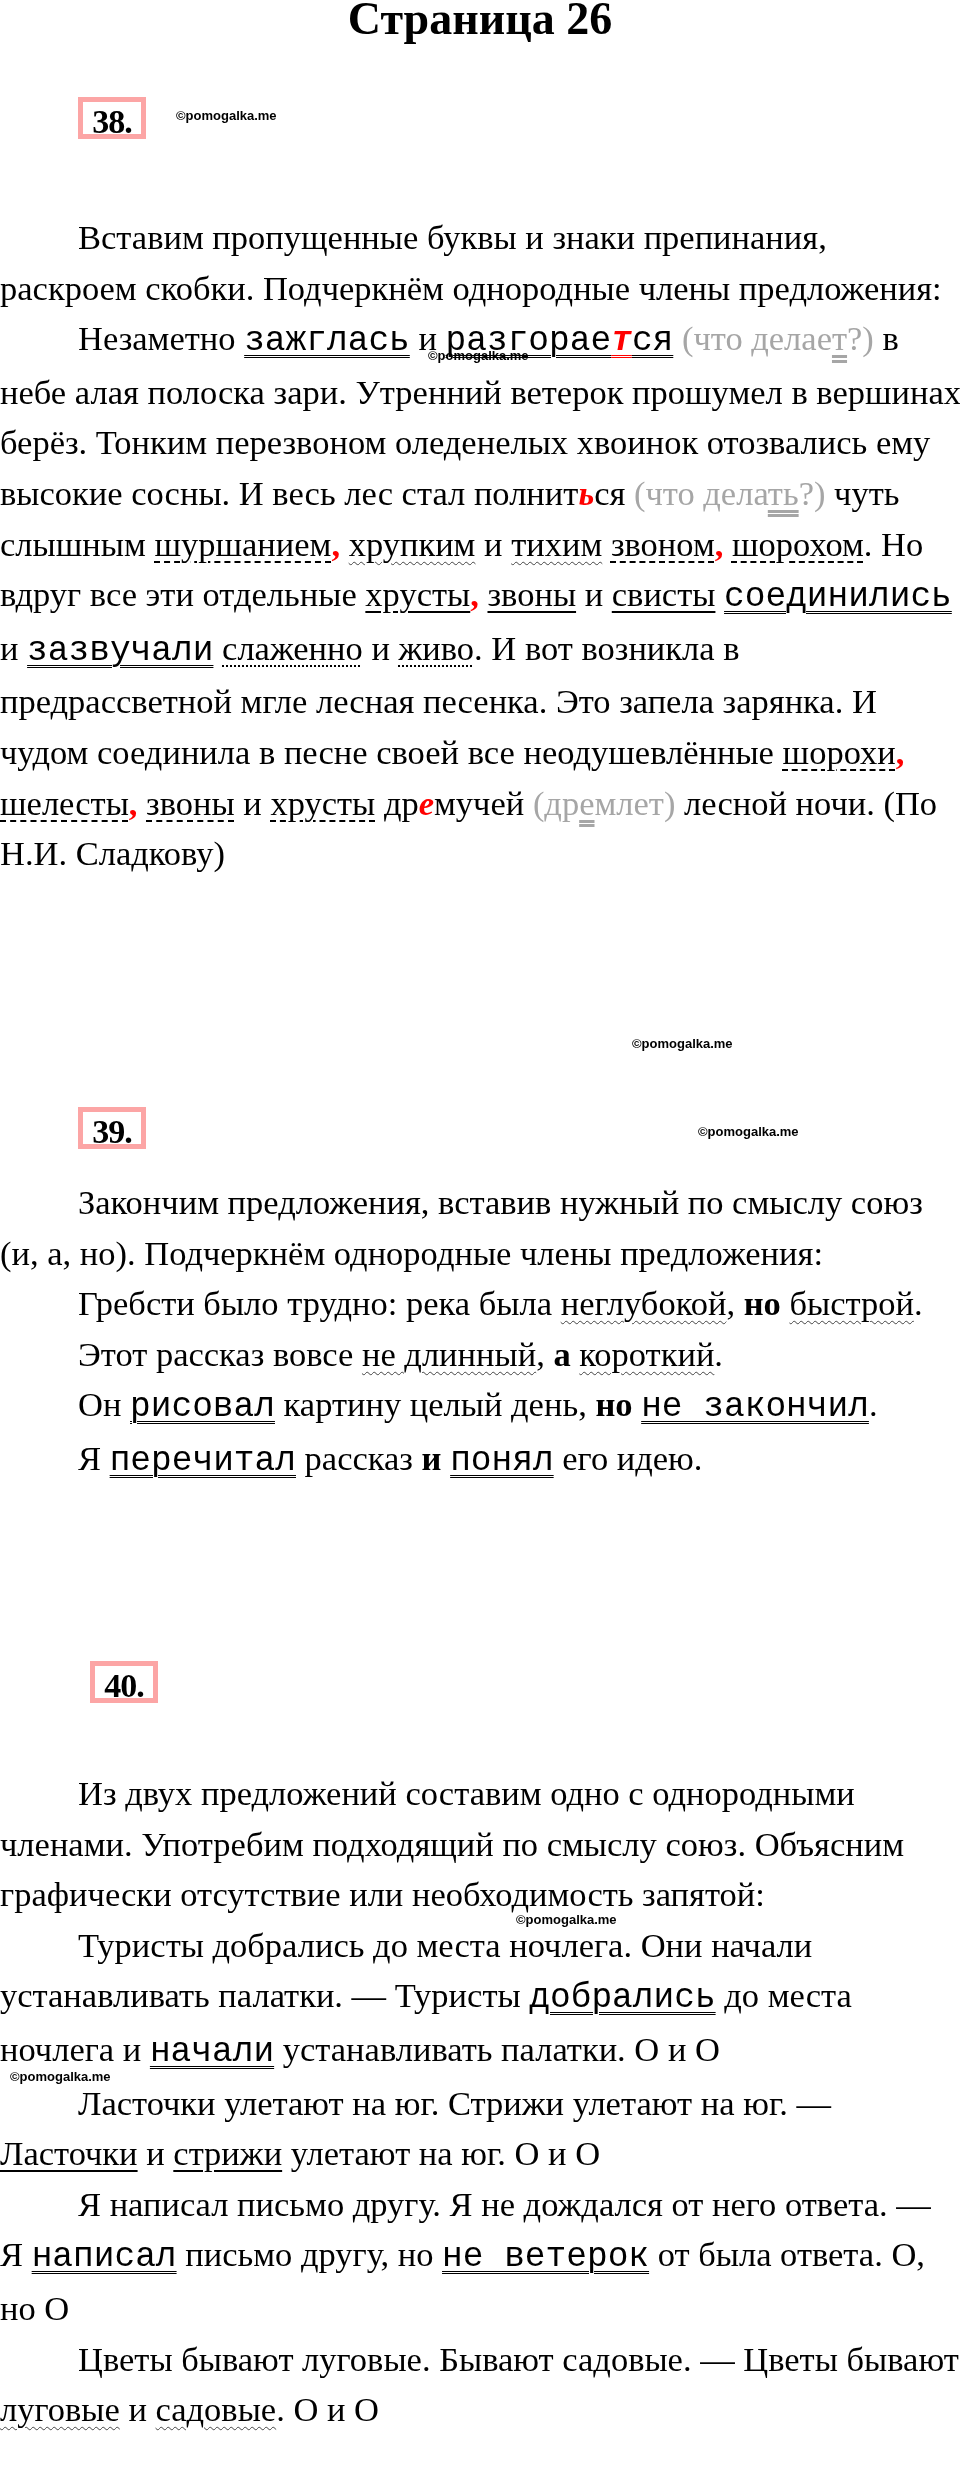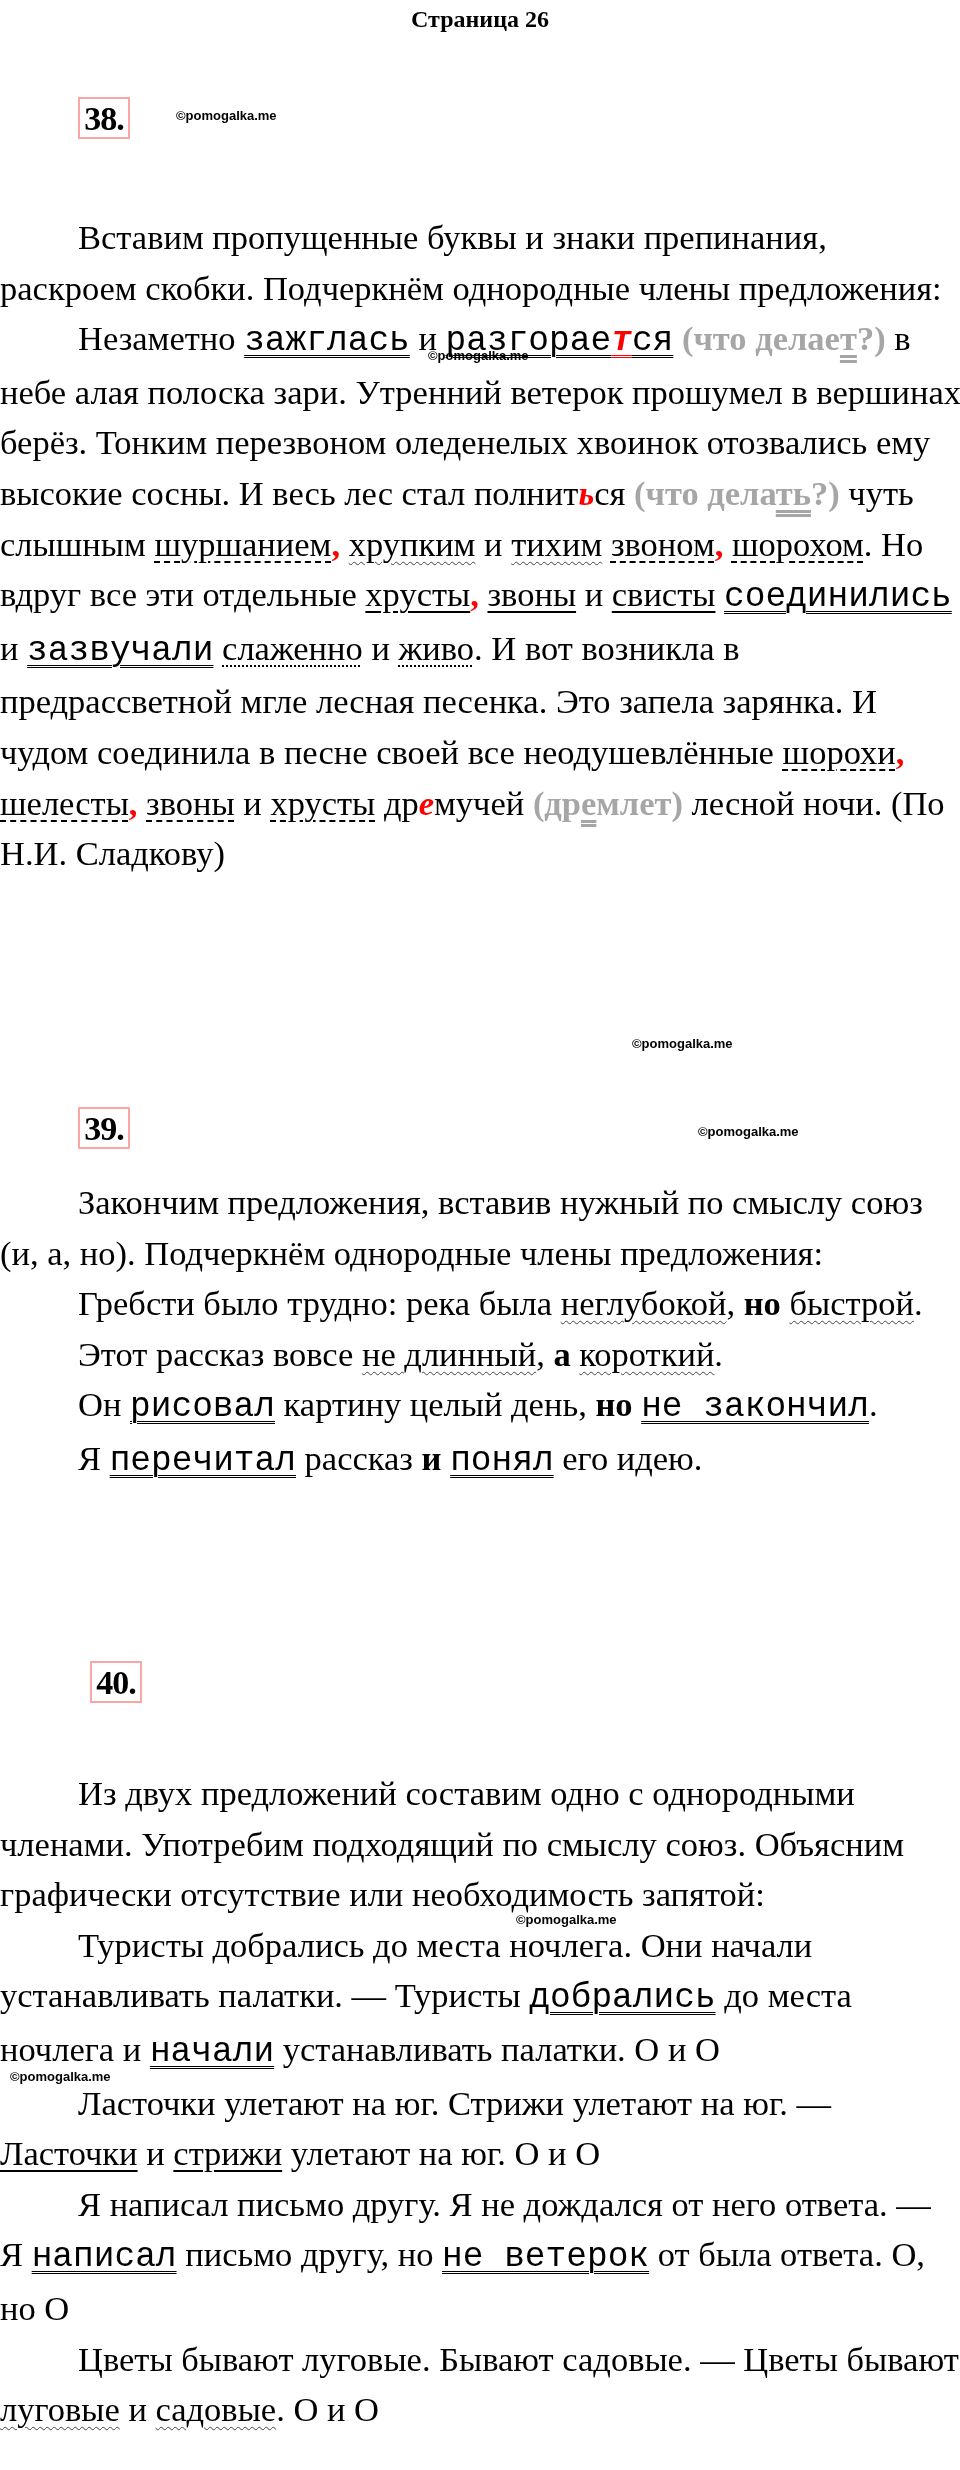--- a/index.html
+++ b/index.html
@@ -3,38 +3,38 @@
 <meta charset="utf-8">
 <style>
   html, body { margin: 0; padding: 0; background: #ffffff; }
   body {
     width: 960px; height: 2470px; position: relative; overflow: hidden;
     font-family: "Liberation Serif", "DejaVu Serif", serif;
     color: #000;
   }
   .title {
     position: absolute; left: 0; top: 0; width: 960px; text-align: center;
-    font-weight: bold; font-size: 24px; line-height: 38px;
+    font-weight: bold; font-size: 46px; line-height: 38px;
   }
   .num-box {
-    position: absolute; left: 78px; width: 52px; height: 42px;
-    border: 2px solid #fca5a5; box-sizing: border-box;
+    position: absolute; left: 78px; width: 68px; height: 42px;
+    border: 5px solid #fca5a5; box-sizing: border-box;
     font-weight: bold; font-size: 34px; line-height: 40px; text-align: center;
     letter-spacing: -1px;
   }
   .wm {
     position: absolute; font-family: "Liberation Sans", "DejaVu Sans", sans-serif;
     font-weight: bold; font-size: 13px; line-height: 20px; white-space: nowrap;
   }
   .para {
     position: absolute; left: 0; width: 962px;
     font-size: 34.5px; line-height: 50.6px;
   }
   .para p { margin: 0; text-indent: 78px; }
-  .q { color: #a6a6a6; font-weight: bold; }
+  .q { color: #a6a6a6; }
   .red { color: #ff0000; font-weight: bold; font-style: italic; }
   .rc { color: #ff0000; font-weight: bold; }
   
   .u-subj { text-decoration: underline; text-decoration-thickness: 2px; text-underline-offset: 5px; }
   .u-pred { text-decoration: underline double; text-decoration-thickness: 1px; text-underline-offset: 5px; font-family: Liberation Mono, monospace; }
   .u-obj  { text-decoration: underline dashed; text-decoration-thickness: 2px; text-underline-offset: 6px; }
   .u-attr { text-decoration: underline wavy; text-decoration-thickness: 1px; text-underline-offset: 5px; text-decoration-color: #444; }
   .u-adv  { text-decoration: underline dotted; text-decoration-thickness: 2px; text-underline-offset: 6px; }
   .u-gray { text-decoration: underline double; text-decoration-color: #a6a6a6; text-underline-offset: 5px; }
 </style>

